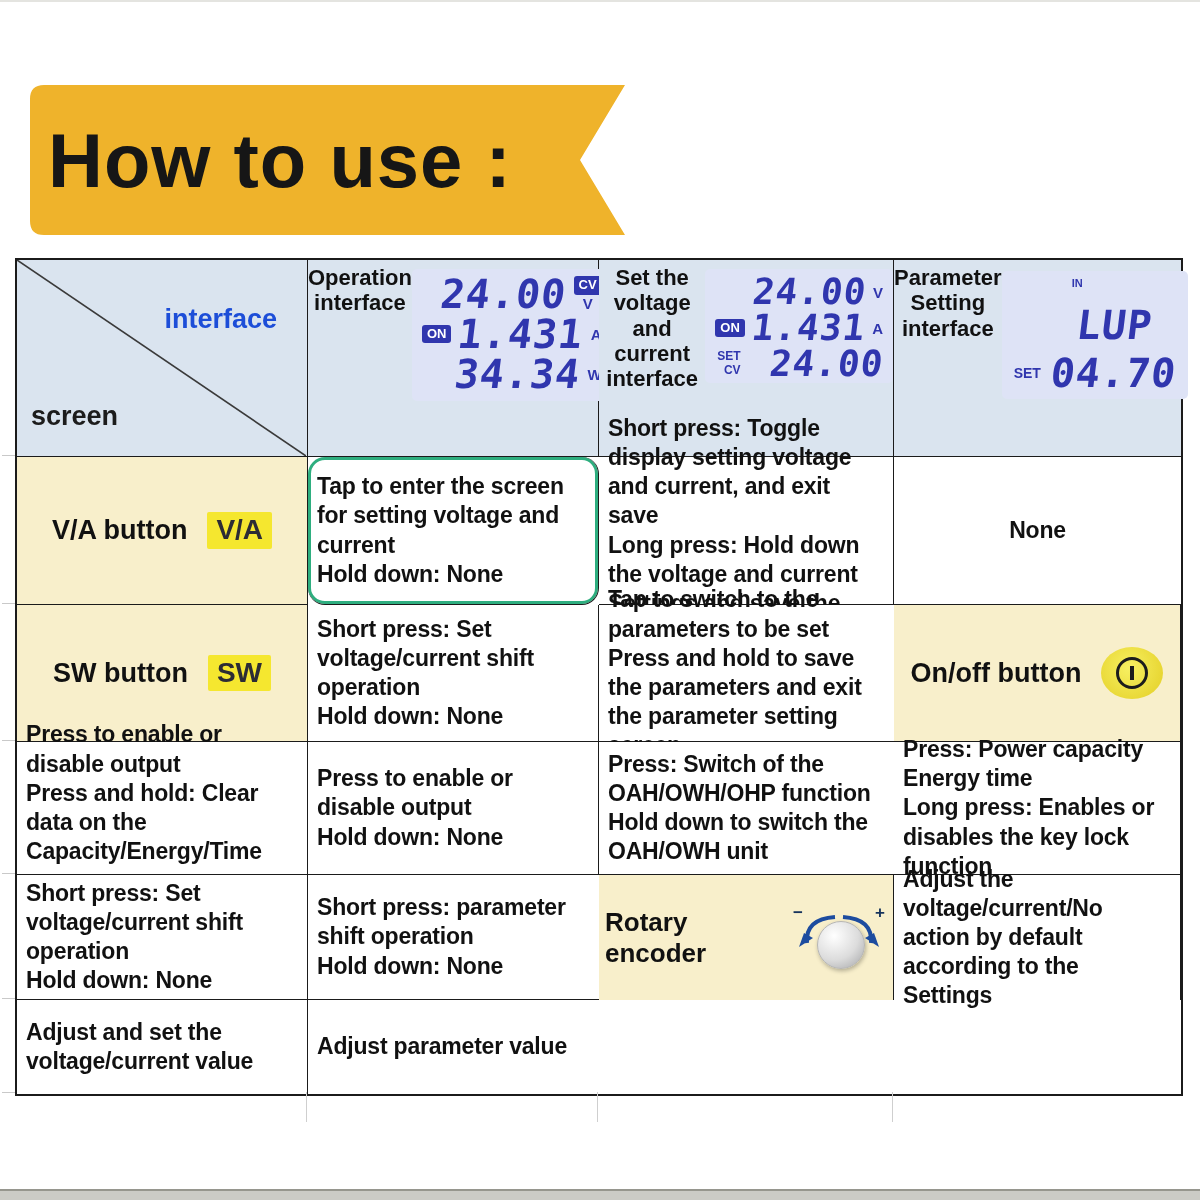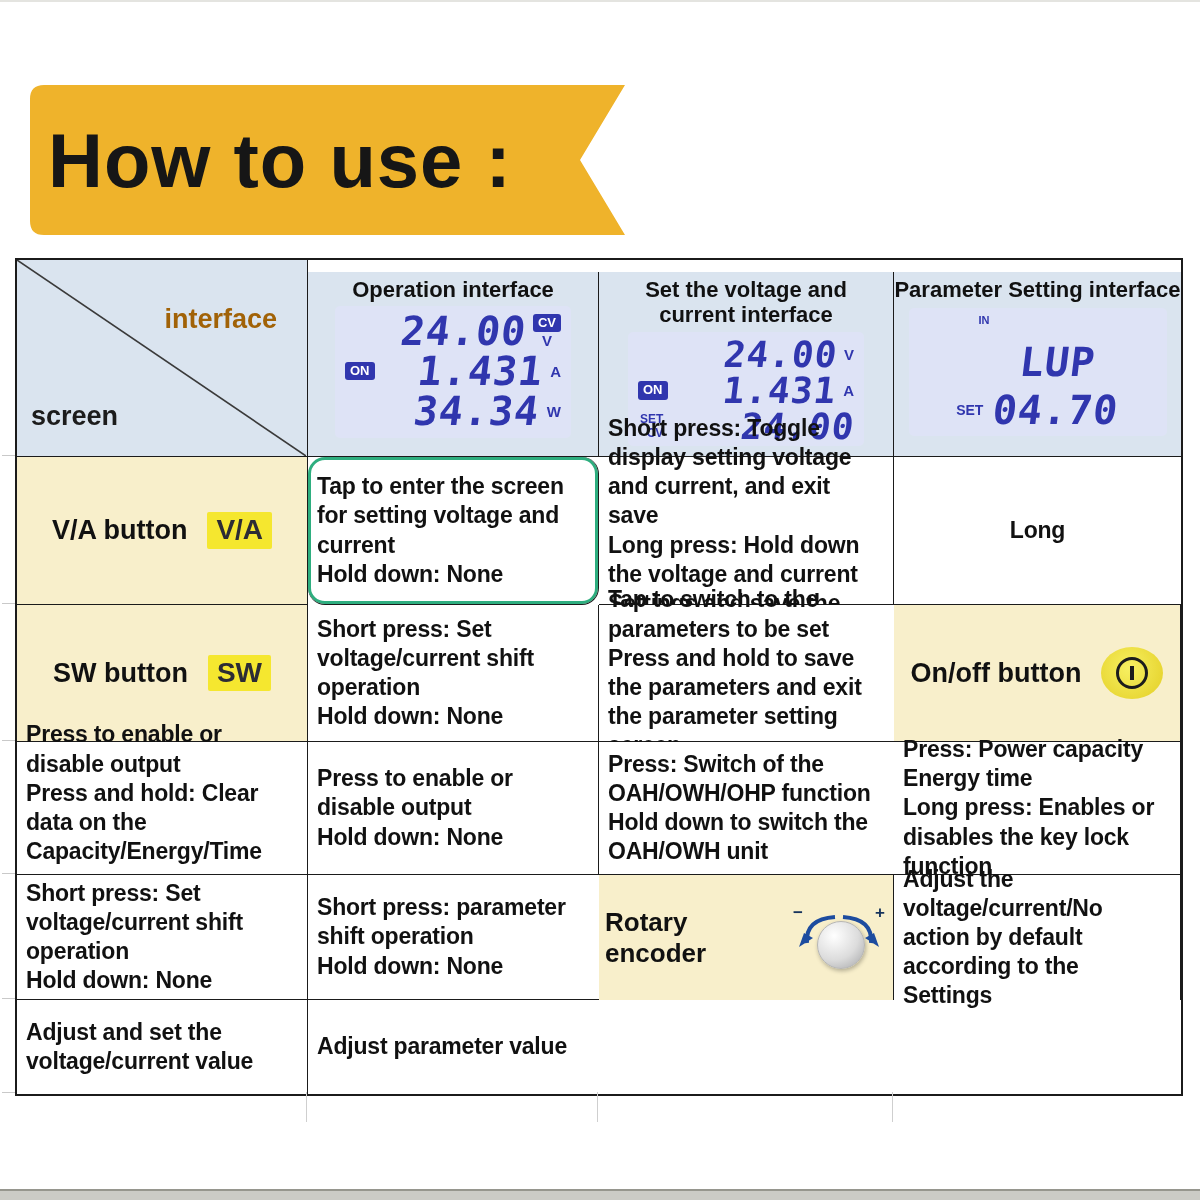--- a/index.html
+++ b/index.html
@@ -32,25 +32,25 @@
   .last-col{border-right:none;}
   .last-row{border-bottom:none;}
   .hdr{background:#DAE4EF;}
   .lbl{background:#F8EFCB;display:flex;align-items:center;justify-content:center;gap:20px;font-size:27px;font-weight:600;padding:0 6px;}
   .txt{background:#fff;padding:4px 9px;display:flex;align-items:center;font-size:23px;font-weight:700;line-height:1.27;white-space:pre-line;letter-spacing:-0.2px;}
   .txt.center{justify-content:center;text-align:center;}
   .selected{box-shadow:inset 0 0 0 3px #2EAE7F;z-index:2;border-radius:17px;}
 
   
   .corner svg{position:absolute;left:0;top:0;}
-  .corner .top-label{position:absolute;right:30px;top:44px;font-size:27px;font-weight:600;color:#a16207;}
+  .corner .top-label{position:absolute;right:30px;top:44px;font-size:27px;font-weight:600;color:#1d4ed8;}
   .corner .bottom-label{position:absolute;left:14px;bottom:24px;font-size:27px;font-weight:600;color:#1c1c1c;}
 
   
-  .colhdr{display:flex;flex-direction:column;align-items:center;padding-top:5px;margin-top:12px;}
+  .colhdr{display:flex;flex-direction:row;padding-top:5px;}
   .col-title{font-size:22px;font-weight:700;text-align:center;line-height:1.15;}
   .lcd{background:#DEE3F6;border-radius:5px;color:#3036AE;box-sizing:border-box;}
   .lcd1,.lcd2{width:236px;padding:5px 10px 7px;margin-top:4px;display:flex;flex-direction:column;justify-content:space-between;}
   .lcd1{height:132px;}
   .lcd2{height:114px;}
   .lcd3{width:258px;height:128px;margin-top:6px;padding:6px 12px;display:flex;flex-direction:column;justify-content:space-between;}
   .lrow{display:flex;align-items:center;justify-content:flex-end;gap:7px;}
   .digits{font-family:"DejaVu Sans Mono",monospace;font-weight:700;font-size:40px;line-height:1;transform:skewX(-7deg);letter-spacing:1px;}
   .digits.med{font-size:36px;}
   .lbadge{background:#3036AE;color:#ffffff;font-size:13px;font-weight:700;padding:1px 5px;border-radius:3px;line-height:1.25;}
@@ -159,21 +159,21 @@
   </div>
 
   <div class="cell lbl">
     <span>V/A button</span>
     <span class="keycap">V/A</span>
   </div>
   <div class="cell txt selected"><span>Tap to enter the screen for setting voltage and current
 Hold down: None</span></div>
   <div class="cell txt"><span>Short press: Toggle display setting voltage and current, and exit save
 Long press: Hold down the voltage and current Settings and save the Settings</span></div>
-  <div class="cell txt center last-col"><span>Long</span></div>
+  <div class="cell txt center last-col"><span>None</span></div>
 
   <div class="cell lbl">
     <span>SW button</span>
     <span class="keycap">SW</span>
   </div>
   <div class="cell txt"><span>Short press: Set voltage/current shift operation
 Hold down: None</span></div>
   <div class="cell txt last-col"><span>Tap to switch to the parameters to be set
 Press and hold to save the parameters and exit the parameter setting screen</span></div>
 

